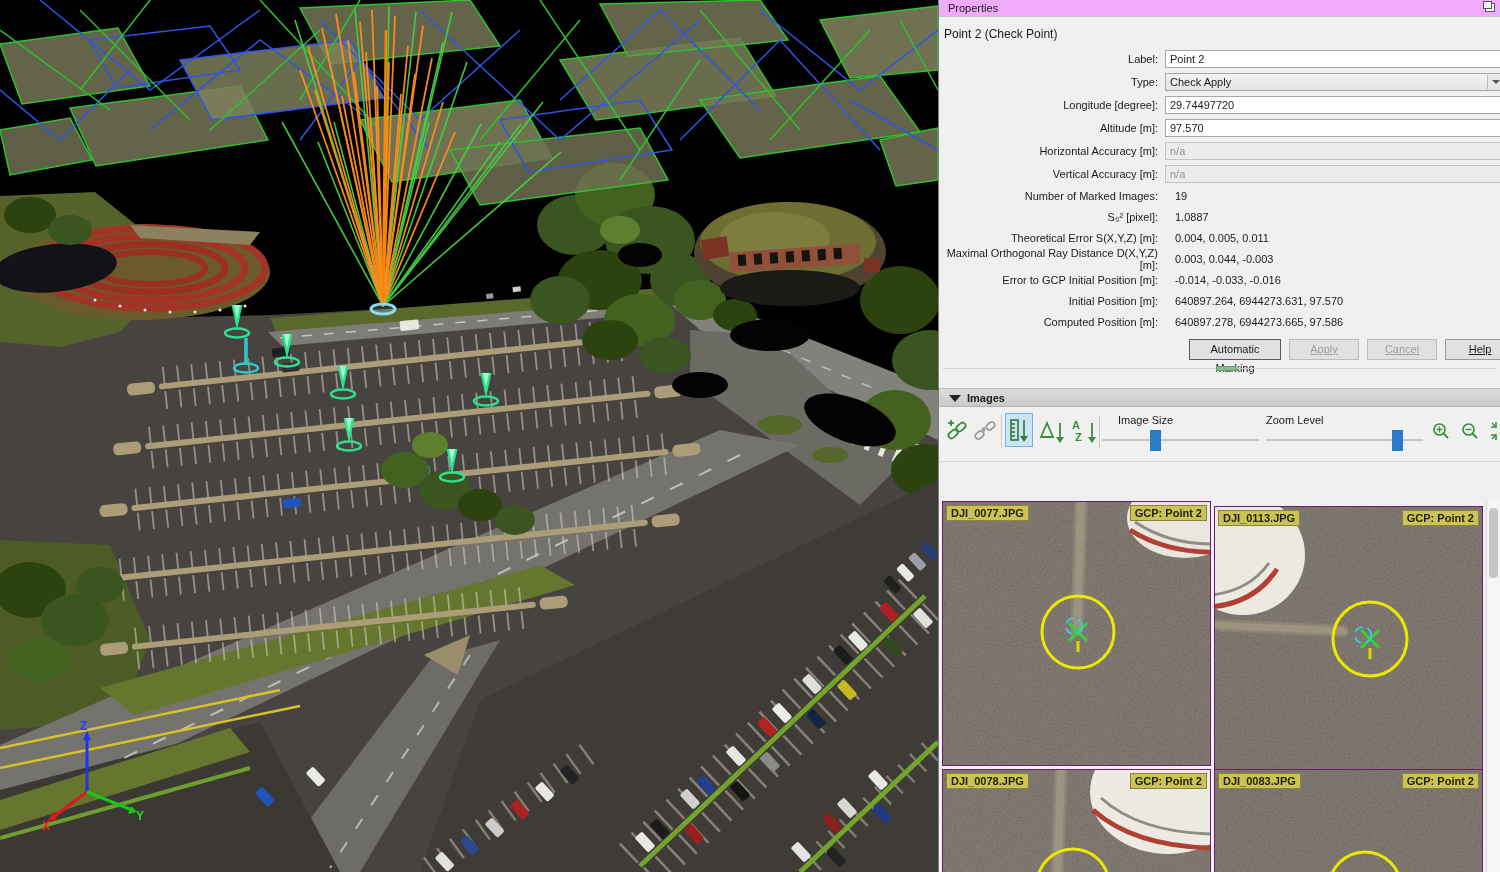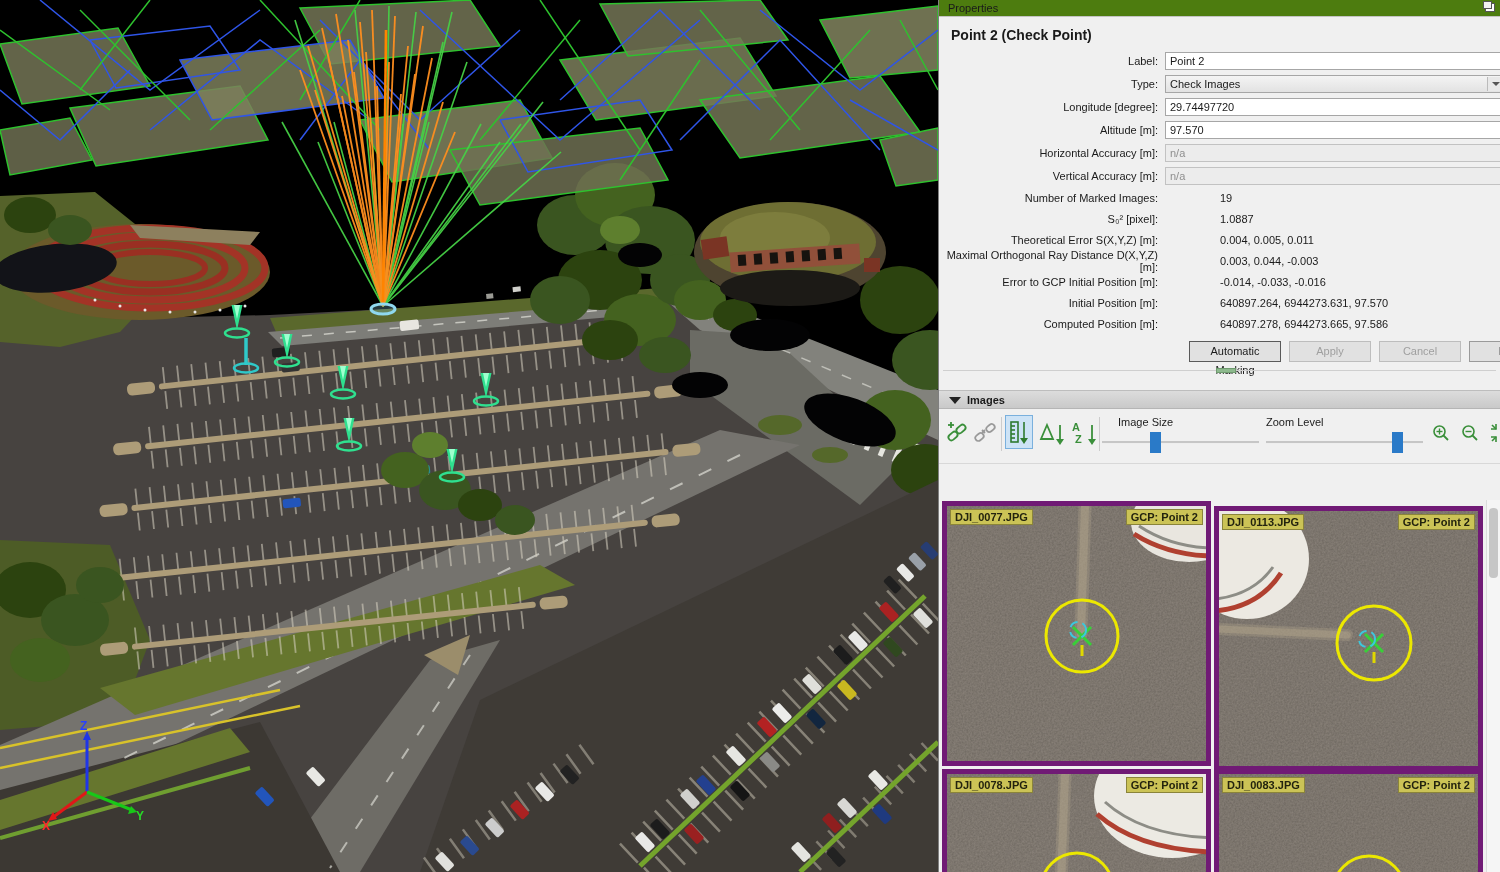--- a/index.html
+++ b/index.html
@@ -9,74 +9,74 @@
 
   
   .viewport { position:absolute; left:0; top:0; width:938px; height:872px; background:#000; }
   .viewport svg { position:absolute; left:0; top:0; }
 
   
   .panel { position:absolute; left:938px; top:0; width:562px; height:872px;
            background:#f0f0f0; border-left:1px solid #7f7f7f; overflow:hidden;
            font-size:11px; color:#1a1a1a; }
 
-  .title-bar { position:relative; height:17px; background:#4d7c0f;
+  .title-bar { position:relative; height:17px; background:#f0abfc;
                border-bottom:1px solid #c3c3c3; line-height:16px; padding-left:9px; }
   .float-icon { position:absolute; right:5px; top:3px; width:10px; height:9px;
                 border:1px solid #555; background:#fff; }
   .float-icon:before { content:""; position:absolute; left:-3px; top:-3px; width:7px; height:6px;
                 border:1px solid #555; background:#f2f2f2; }
 
   .sec-header { position:relative; height:19px; background:linear-gradient(#dcdcdc,#c9c9c9);
                 border-top:1px solid #bdbdbd; border-bottom:1px solid #b5b5b5;
                 font-weight:bold; line-height:18px; padding-left:28px; margin-top:4px; }
   .tri { position:absolute; left:10px; top:6px; width:0; height:0;
          border-left:6px solid transparent; border-right:6px solid transparent;
          border-top:7px solid #222; }
 
-  .point-title { font-weight:bold; font-size:14px; padding:10px 0 6px 12px; }
+  .point-title { font-weight:normal; font-size:12px; padding:10px 0 6px 5px; }
 
   .form { padding-left:0; }
   .row { display:flex; align-items:center; height:23px; }
-  .row.textrow { height:21px;gap:45px; }
+  .row.textrow { height:21px; }
   .row .lbl { width:226px; text-align:right; padding-right:7px; flex:none; }
   .fld { width:340px; height:18px; border:1px solid #a6a6a6; background:#fff;
          padding:1px 4px; line-height:15px; flex:none; }
   .fld.combo { background:linear-gradient(#f4f4f4,#e2e2e2); position:relative; }
   .fld.combo .combo-arrow { position:absolute; right:1px; top:1px; width:16px; height:14px;
          background:#e8e8e8; border-left:1px solid #bbb; }
   .fld.combo .combo-arrow:before { content:""; position:absolute; left:4px; top:5px; width:0; height:0;
          border-left:4px solid transparent; border-right:4px solid transparent; border-top:4px solid #555; }
   .fld.disabled { background:#ececec; color:#8f8f8f; border-color:#c2c2c2; }
   .val { padding-left:10px; }
 
   .btn-row { display:flex; margin:7px 0 0 250px; gap:8px; }
   .btn { height:21px; line-height:19px; text-align:center; background:#e1e1e1;
          border:1px solid #9a9a9a; padding:0 10px; flex:none; }
   .btn.primary { border-color:#5a5a5a; }
   .btn.disabled { color:#9f9f9f; border-color:#bdbdbd; }
-  .btn-am { width:92px; } .btn-70 { width:82px; }
+  .btn-am { width:92px; } .btn-70 { width:70px;text-decoration:underline; }
 
   .splitter { position:relative; height:9px; margin-top:4px; }
   .splitter .line { position:absolute; left:4px; right:4px; top:4px; height:1px; background:#cfcfcf; }
   .splitter .handle { position:absolute; left:277px; top:2px; width:20px; height:5px;
                       background:#8db98d; border:1px solid #6f9b6f; }
 
   .toolbar { position:relative; height:55px; border-bottom:1px solid #d8d8d8; }
   .tb-icon { position:absolute; top:12px; width:24px; height:24px; }
   .tb-sep { position:absolute; top:8px; width:1px; height:34px; background:#cccccc; }
   .tb-toggle { position:absolute; top:6px; width:28px; height:34px; background:#cde3f6;
                border:1px solid #7ab0dd; }
   .sl-label { position:absolute; top:7px; }
   .sl-track { position:absolute; top:32px; height:3px; background:#c6c6c6;
               border-bottom:1px solid #eee; }
   .sl-thumb { position:absolute; top:-9px; width:11px; height:21px; background:#2a7ac8; }
 
   .grid { position:absolute; left:0; top:500px; width:562px; height:372px; }
-  .cell { position:absolute; width:269px; height:265px; border:5px solid #701a75; overflow:hidden; }
+  .cell { position:absolute; width:269px; height:265px; border:1px solid #701a75; overflow:hidden; }
   .chip { position:absolute; top:3px; background:#cbc356; border:1px solid #8a843a;
           color:#23230e; font-weight:bold; padding:1px 4px; line-height:12px; }
   .chip.left { left:3px; } .chip.right { right:3px; }
 
   .vscroll { position:absolute; left:547px; top:500px; width:14px; height:372px;
              background:#f5f5f5; border-left:1px solid #dcdcdc; }
   .vscroll .thumb { position:absolute; left:2px; top:8px; width:9px; height:70px;
              background:#c6c6c6; border-radius:4px; }
 </style>
 </head>
@@ -459,21 +459,21 @@
 
     <div class="point-title">Point 2 (Check Point)</div>
 
     <div class="form">
       <div class="row">
         <span class="lbl">Label:</span>
         <div class="fld">Point 2</div>
       </div>
       <div class="row">
         <span class="lbl">Type:</span>
-        <div class="fld combo"><span>Check Images</span><span class="combo-arrow"></span></div>
+        <div class="fld combo"><span>Check Apply</span><span class="combo-arrow"></span></div>
       </div>
       <div class="row">
         <span class="lbl">Longitude [degree]:</span>
         <div class="fld">29.74497720</div>
       </div>
       <div class="row">
         <span class="lbl">Altitude [m]:</span>
         <div class="fld">97.570</div>
       </div>
       <div class="row">

